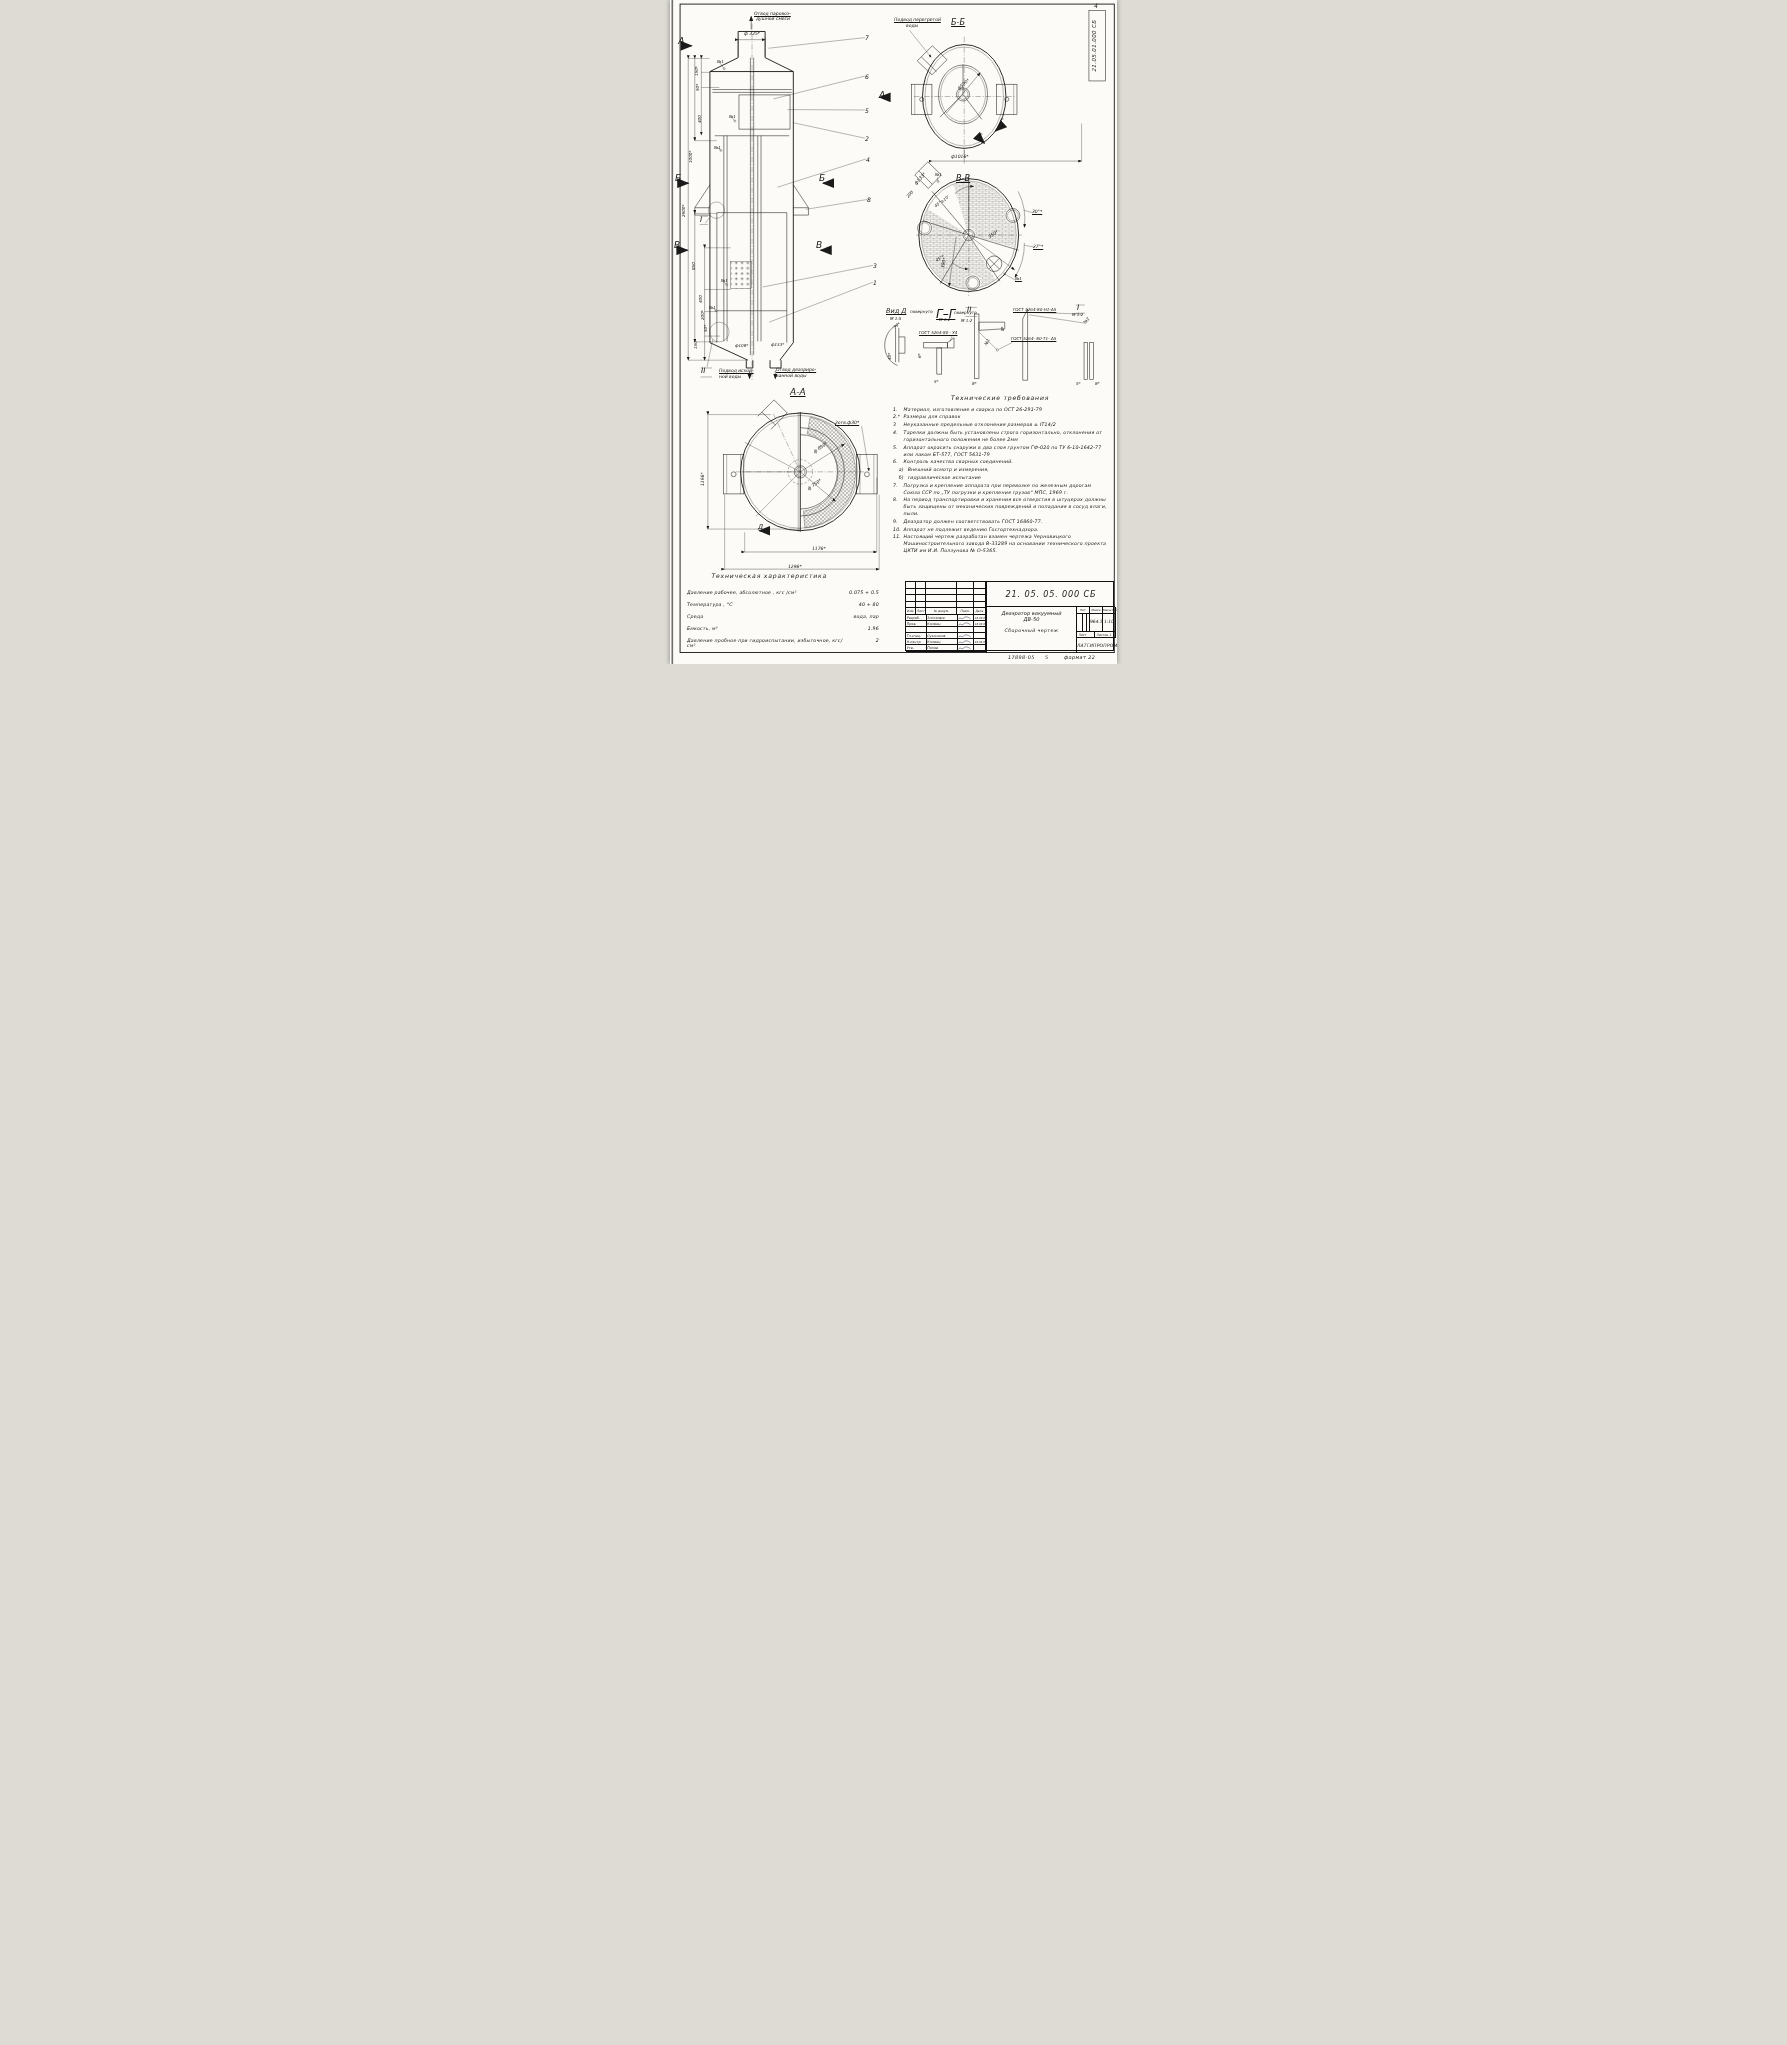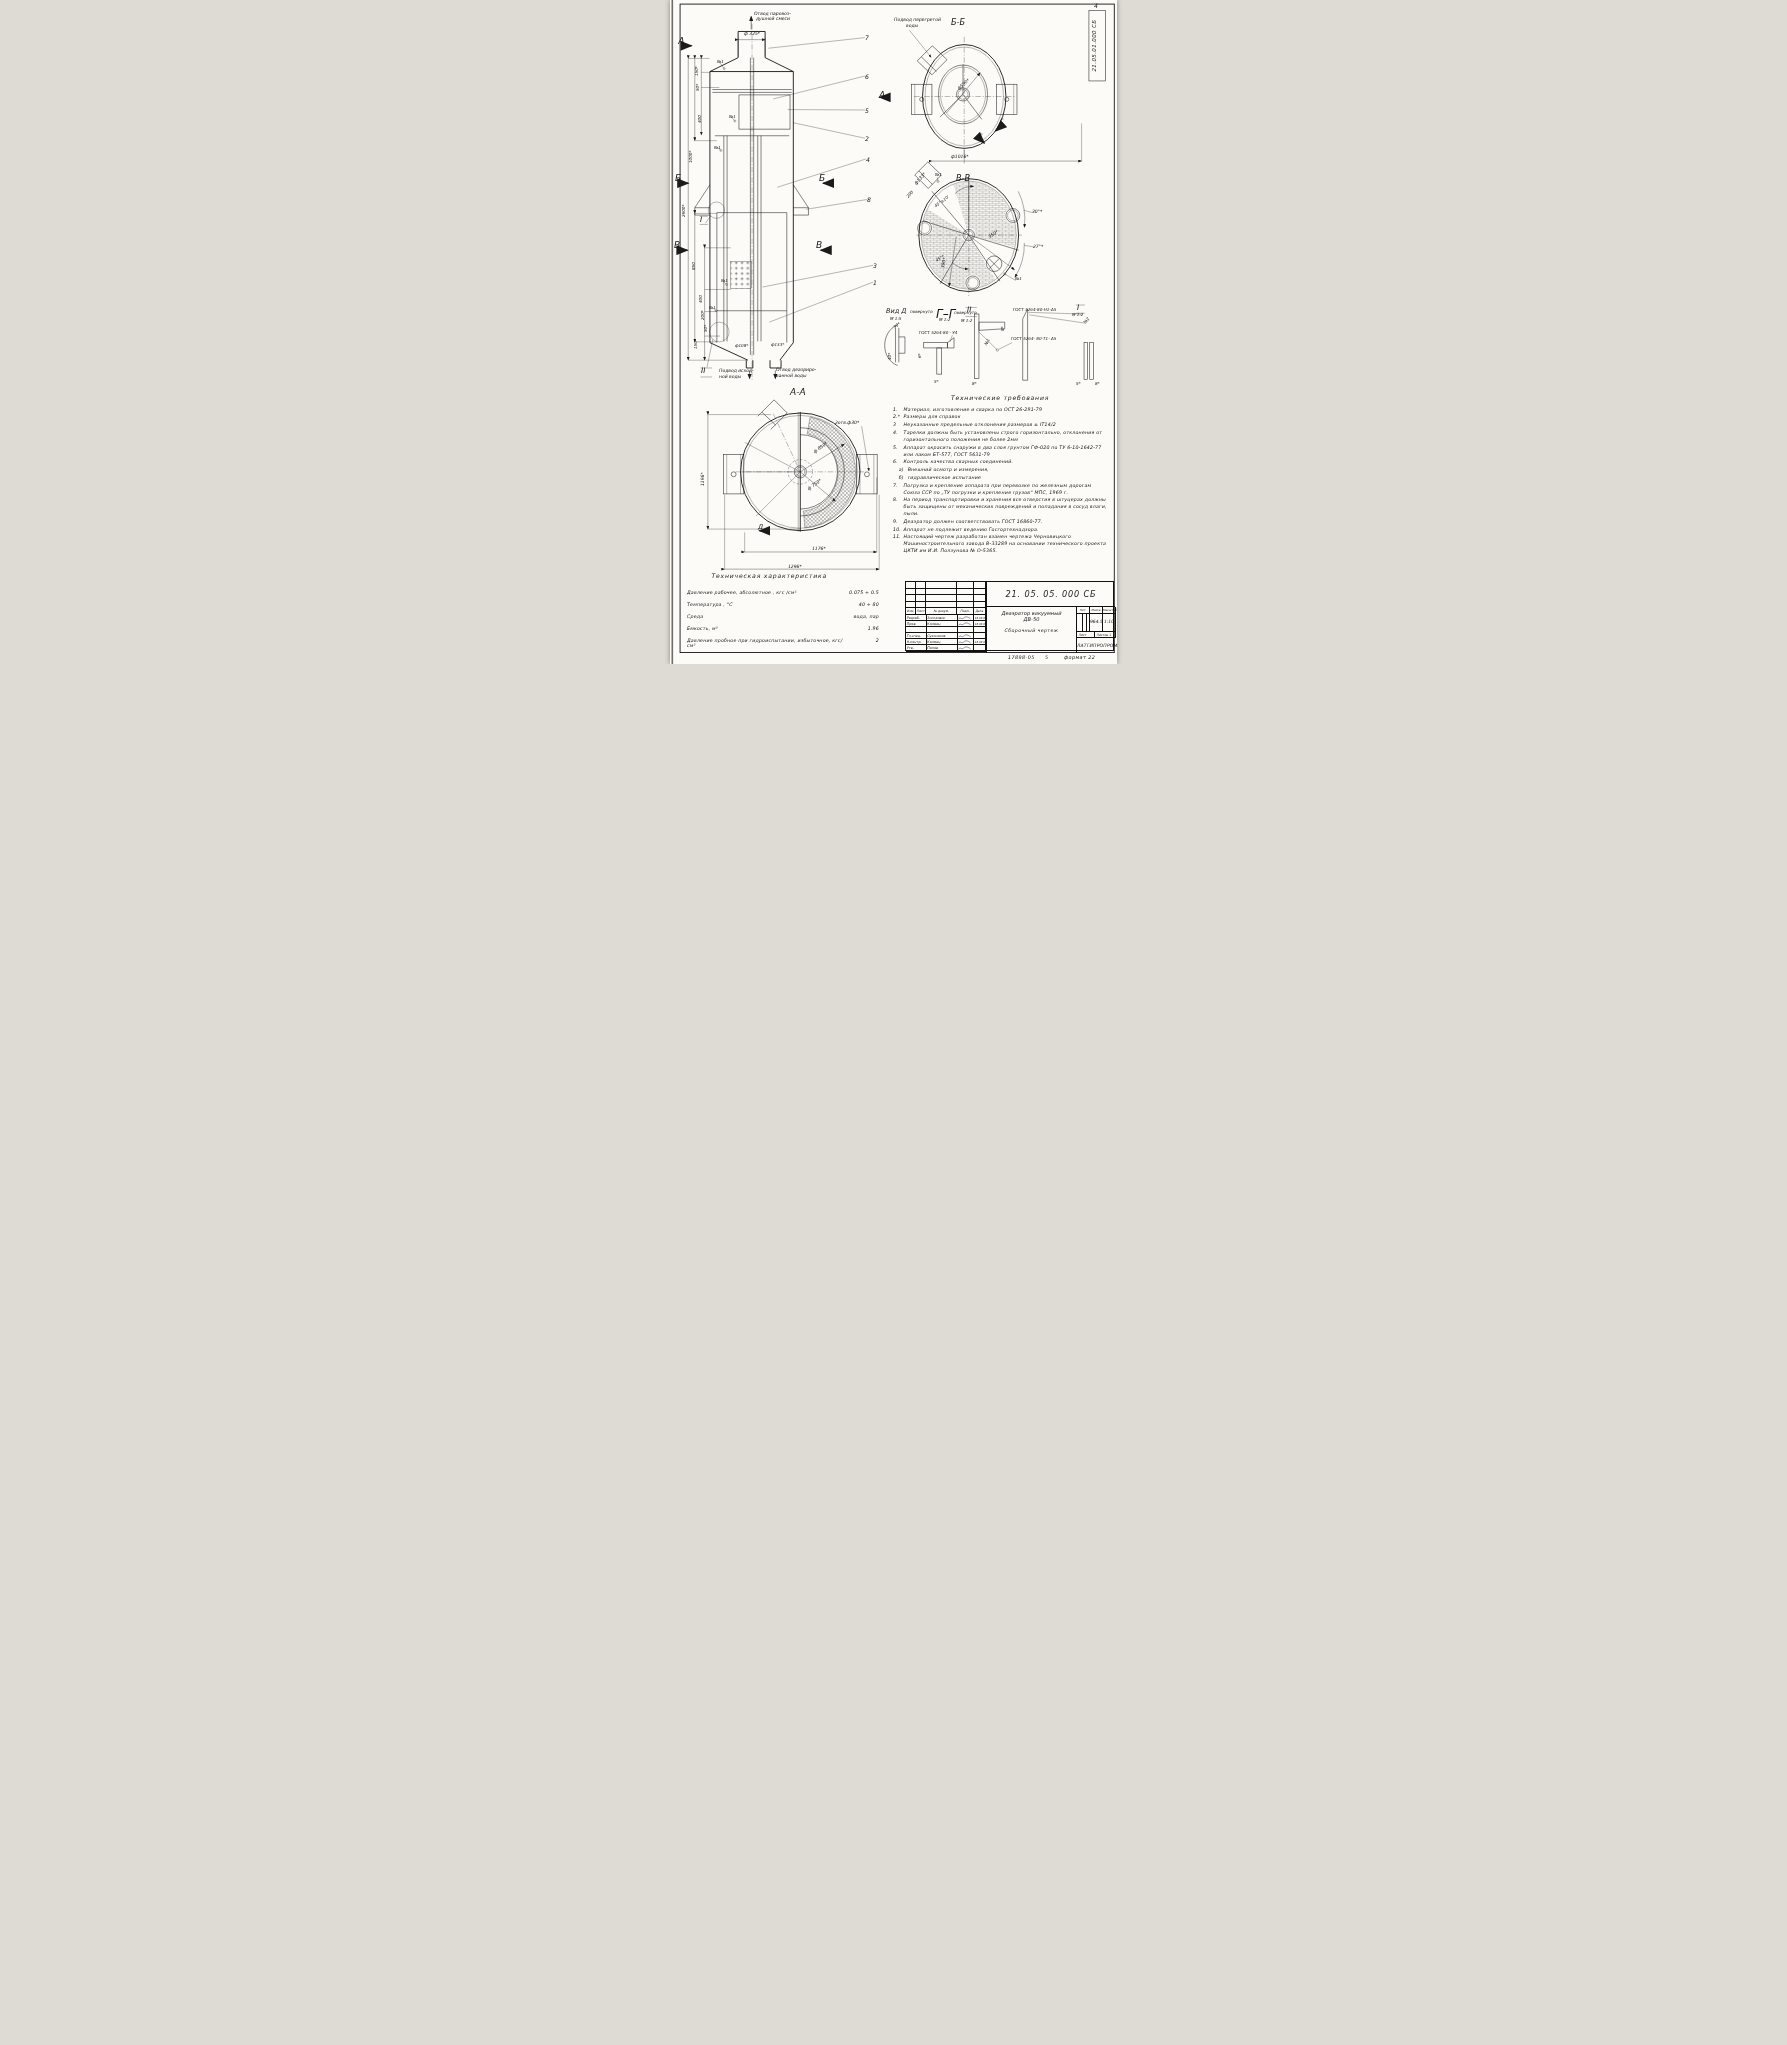--- a/index.html
+++ b/index.html
@@ -2,21 +2,21 @@
 <html style="font-size:6.5px"><head>
 <meta charset="utf-8">
 <style>
   body{margin:0;background:#dddbd4;font-family:"DejaVu Sans",sans-serif;}
   .sheet{position:relative;width:447px;height:664px;margin:0 auto;background:#fcfbf7;
          box-shadow:0 0 4.9px rgba(0,0,0,.4);overflow:hidden;color:#1b1b1b;}
   svg.art{position:absolute;left:0;top:0;}
   .lay{position:absolute;left:0;top:0;width:100%;height:100%;}
   .ann{position:absolute;transform-origin:0 0;line-height:1;white-space:pre;
        font-style:italic;color:#151515;}
-  .ann.u{text-underline-offset:1.2px;}
+  .ann.u{text-decoration:underline;text-underline-offset:1.2px;}
   
   .blk{position:absolute;font-style:italic;color:#141414;}
   #req{left:223px;top:394px;width:214px;}
   #req .ttl{text-align:center;font-size:6.1px;letter-spacing:0.8px;margin-bottom:5.7px;}
   .req-item{display:flex;font-size:4.7px;line-height:1.48;letter-spacing:0.2px;margin-bottom:0.8px;}
   .req-num{width:10.6px;flex:none;}
   .req-item.sub{padding-left:5.7px;}
   .req-item.sub .req-num{width:9px;}
   
   #chr{left:17px;top:572px;width:192px;}

